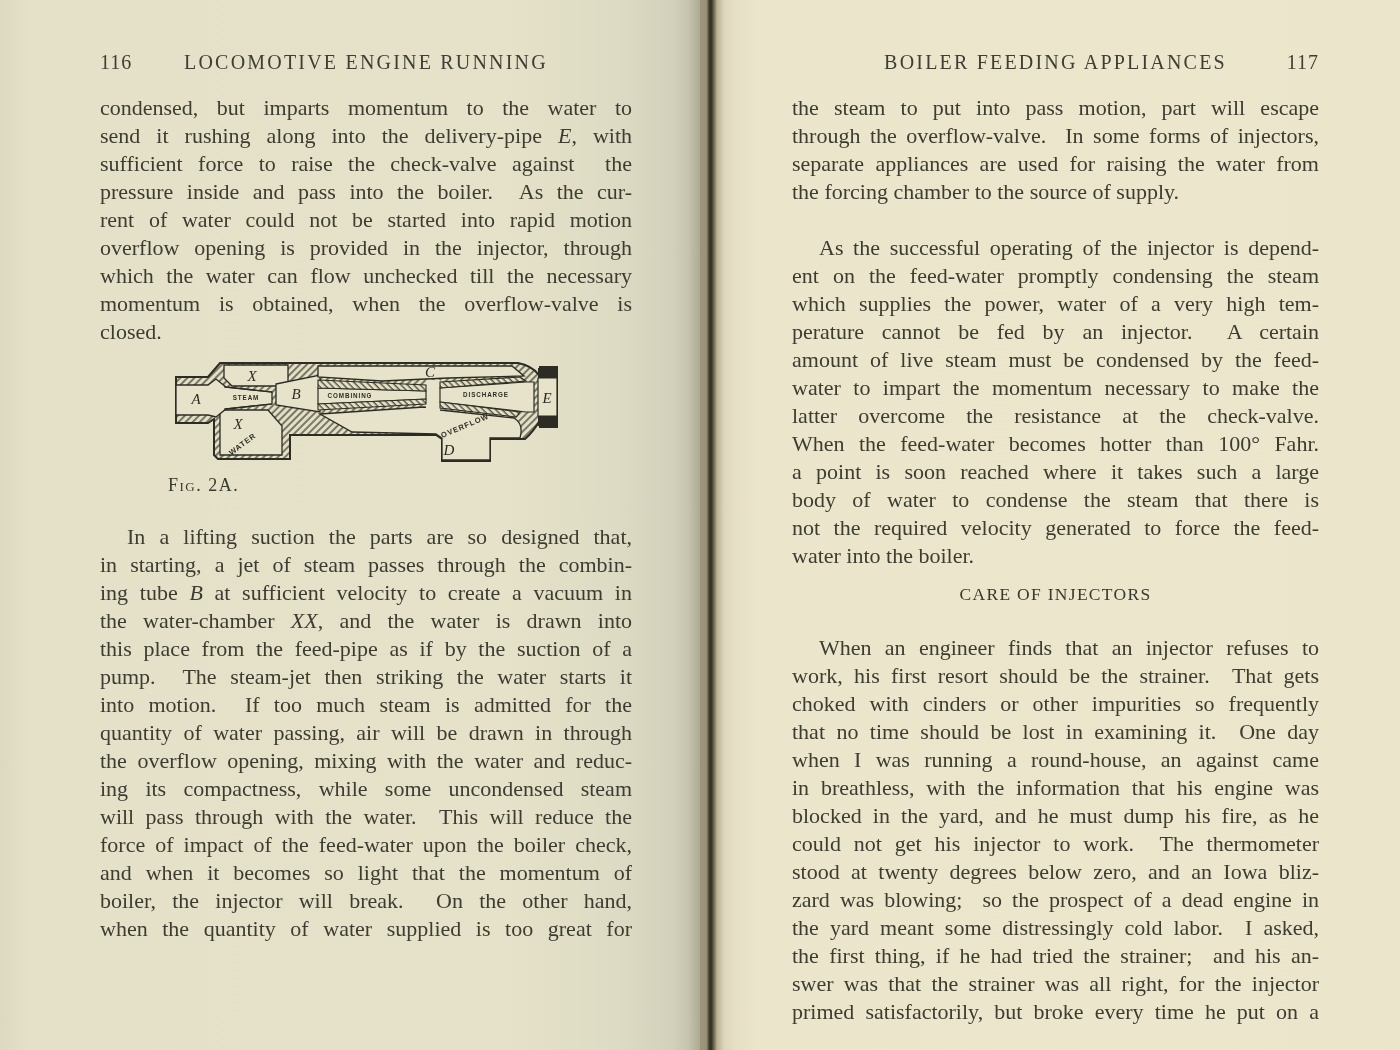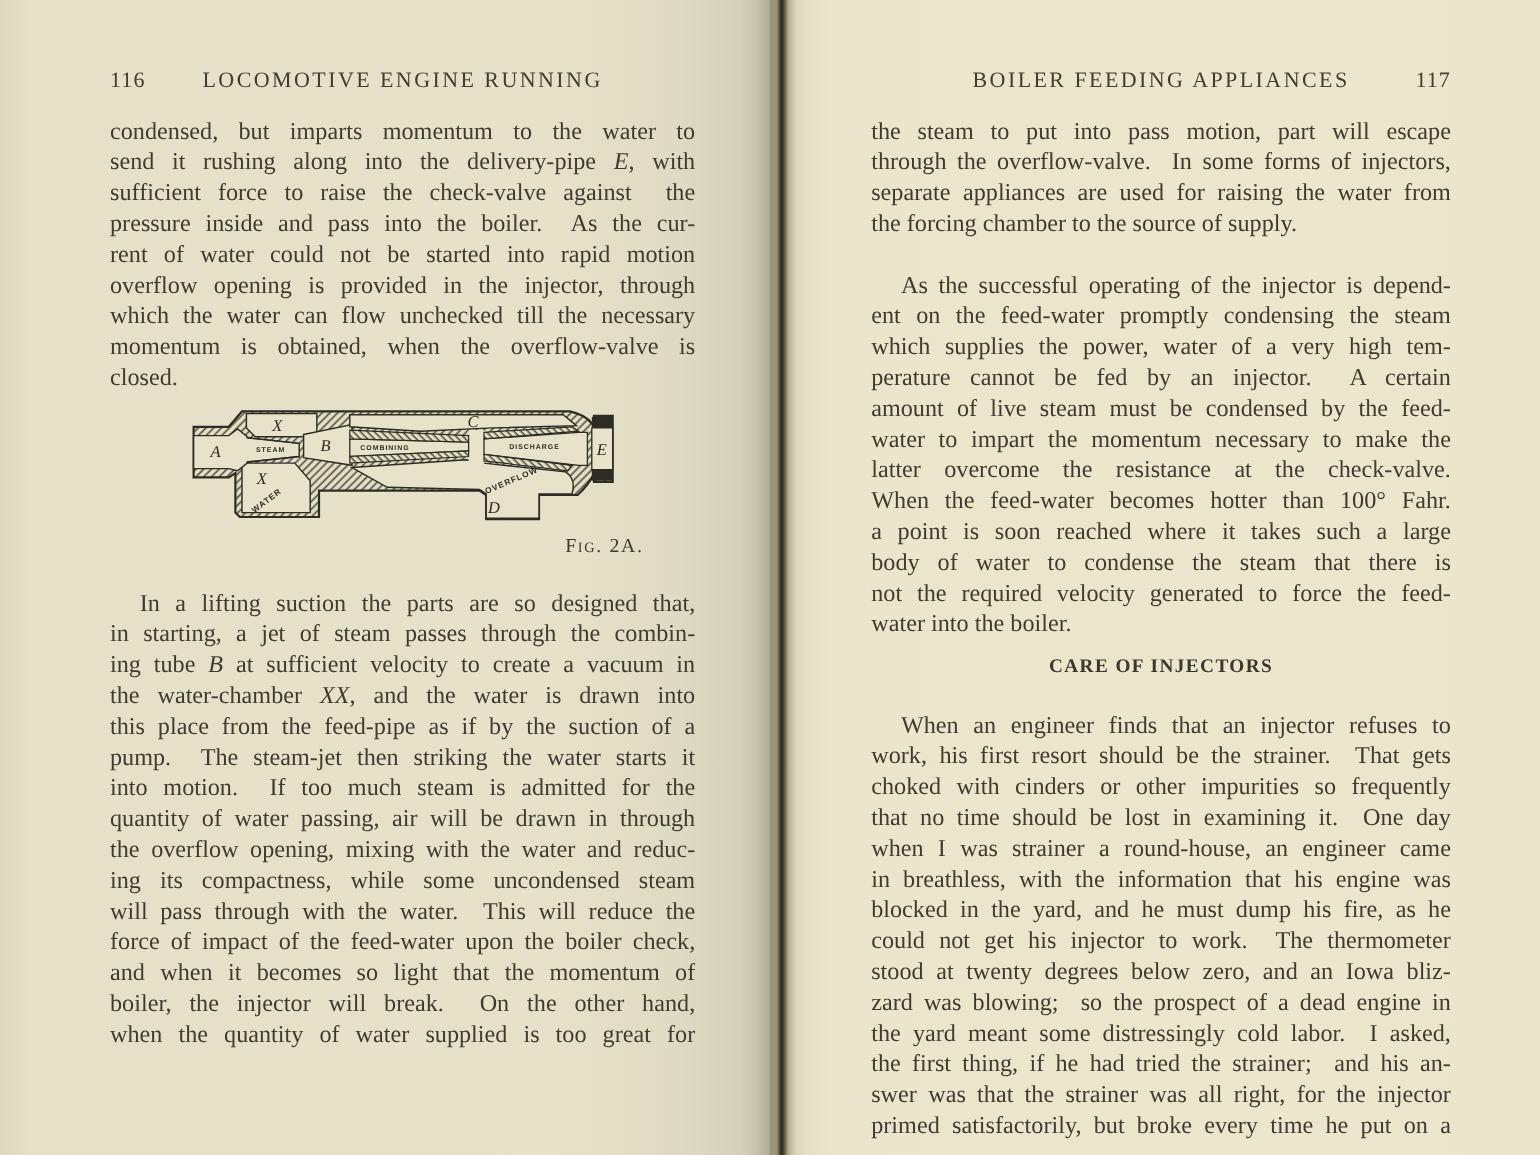--- a/index.html
+++ b/index.html
@@ -20,21 +20,21 @@
     position:absolute; left:688px; top:0; width:46px; height:1050px; z-index:5;
     background:linear-gradient(90deg,
       rgba(150,148,120,0) 0%,
       rgba(120,118,95,0.20) 24%,
       rgba(95,92,70,0.45) 40%,
       #3f3f2d 46%, #2c2c20 50%, #565139 54%,
       rgba(140,130,100,0.40) 63%,
       rgba(190,180,150,0.15) 78%,
       rgba(236,230,204,0) 100%);
   }
-  .text-block { position:absolute; top:61px; }
+  .text-block { position:absolute; top:50px; }
   .page-left  .text-block { left:100px; width:532px; }
   .page-right .text-block { left:92px;  width:527px; }
   .running-head {
     position:relative; text-align:center; font-size:20px; letter-spacing:2.2px;
     line-height:24px; color:#3e3e33; white-space:nowrap;
   }
   .pagenum-left  { position:absolute; left:0;  top:0; letter-spacing:1px; }
   .pagenum-right { position:absolute; right:0; top:0; letter-spacing:1px; }
   .body-text { margin-top:20px; font-size:22px; line-height:28px; }
   .para { margin:0; }
@@ -42,25 +42,25 @@
     white-space:pre-wrap; text-align:justify; text-align-last:justify;
     height:28px; overflow:hidden;
   }
   .para .tline.last { text-align-last:left; }
   .para.cont .tline.last { text-align-last:justify; }
   .para.indent .tline:first-child { text-indent:27px;margin-top:28px; }
   .tline i { font-style:italic; }
   .figure-wrap { margin:6px 45px 8px 68px; width:417px; }
   .figure-svg { display:block; }
   .fig-caption {
-    text-align:right; font-variant:small-caps; font-size:18px;
+    text-align:left; font-variant:small-caps; font-size:18px;
     letter-spacing:1.5px; margin-top:5px; color:#3a3a2f; height:24px;
   }
   .section-heading {
-    text-align:center; font-weight:bold; font-size:17.5px; letter-spacing:1.3px;
+    text-align:center; font-weight:normal; font-size:17.5px; letter-spacing:1.3px;
     margin:12px 0 6px 0; line-height:24px; color:#38382e;
   }
   svg text { fill:#2c2c24; }
   .lbl-letter { font-family:"Liberation Serif",serif; font-style:italic; font-size:15px; }
   .lbl-small  { font-family:"Liberation Sans",sans-serif; font-size:6.3px; letter-spacing:0.9px; font-weight:bold; }
   .lbl-rot    { font-family:"Liberation Sans",sans-serif; font-size:7.5px; letter-spacing:1px; font-weight:bold; }
 </style>
 </head>
 <body>
 
@@ -193,21 +193,21 @@
             <div class="tline">body of water to condense the steam that there is</div>
             <div class="tline">not the required velocity generated to force the feed-</div>
             <div class="tline last">water into the boiler.</div>
           </div>
         <div class="section-heading">CARE OF INJECTORS</div>
         <div class="para indent cont">
             <div class="tline">When an engineer finds that an injector refuses to</div>
             <div class="tline">work, his first resort should be the strainer.  That gets</div>
             <div class="tline">choked with cinders or other impurities so frequently</div>
             <div class="tline">that no time should be lost in examining it.  One day</div>
-            <div class="tline">when I was strainer a round-house, an engineer came</div>
+            <div class="tline">when I was running a round-house, an against came</div>
             <div class="tline">in breathless, with the information that his engine was</div>
             <div class="tline">blocked in the yard, and he must dump his fire, as he</div>
             <div class="tline">could not get his injector to work.  The thermometer</div>
             <div class="tline">stood at twenty degrees below zero, and an Iowa bliz-</div>
             <div class="tline">zard was blowing;  so the prospect of a dead engine in</div>
             <div class="tline">the yard meant some distressingly cold labor.  I asked,</div>
             <div class="tline">the first thing, if he had tried the strainer;  and his an-</div>
             <div class="tline">swer was that the strainer was all right, for the injector</div>
             <div class="tline last">primed satisfactorily, but broke every time he put on a</div>
           </div>

